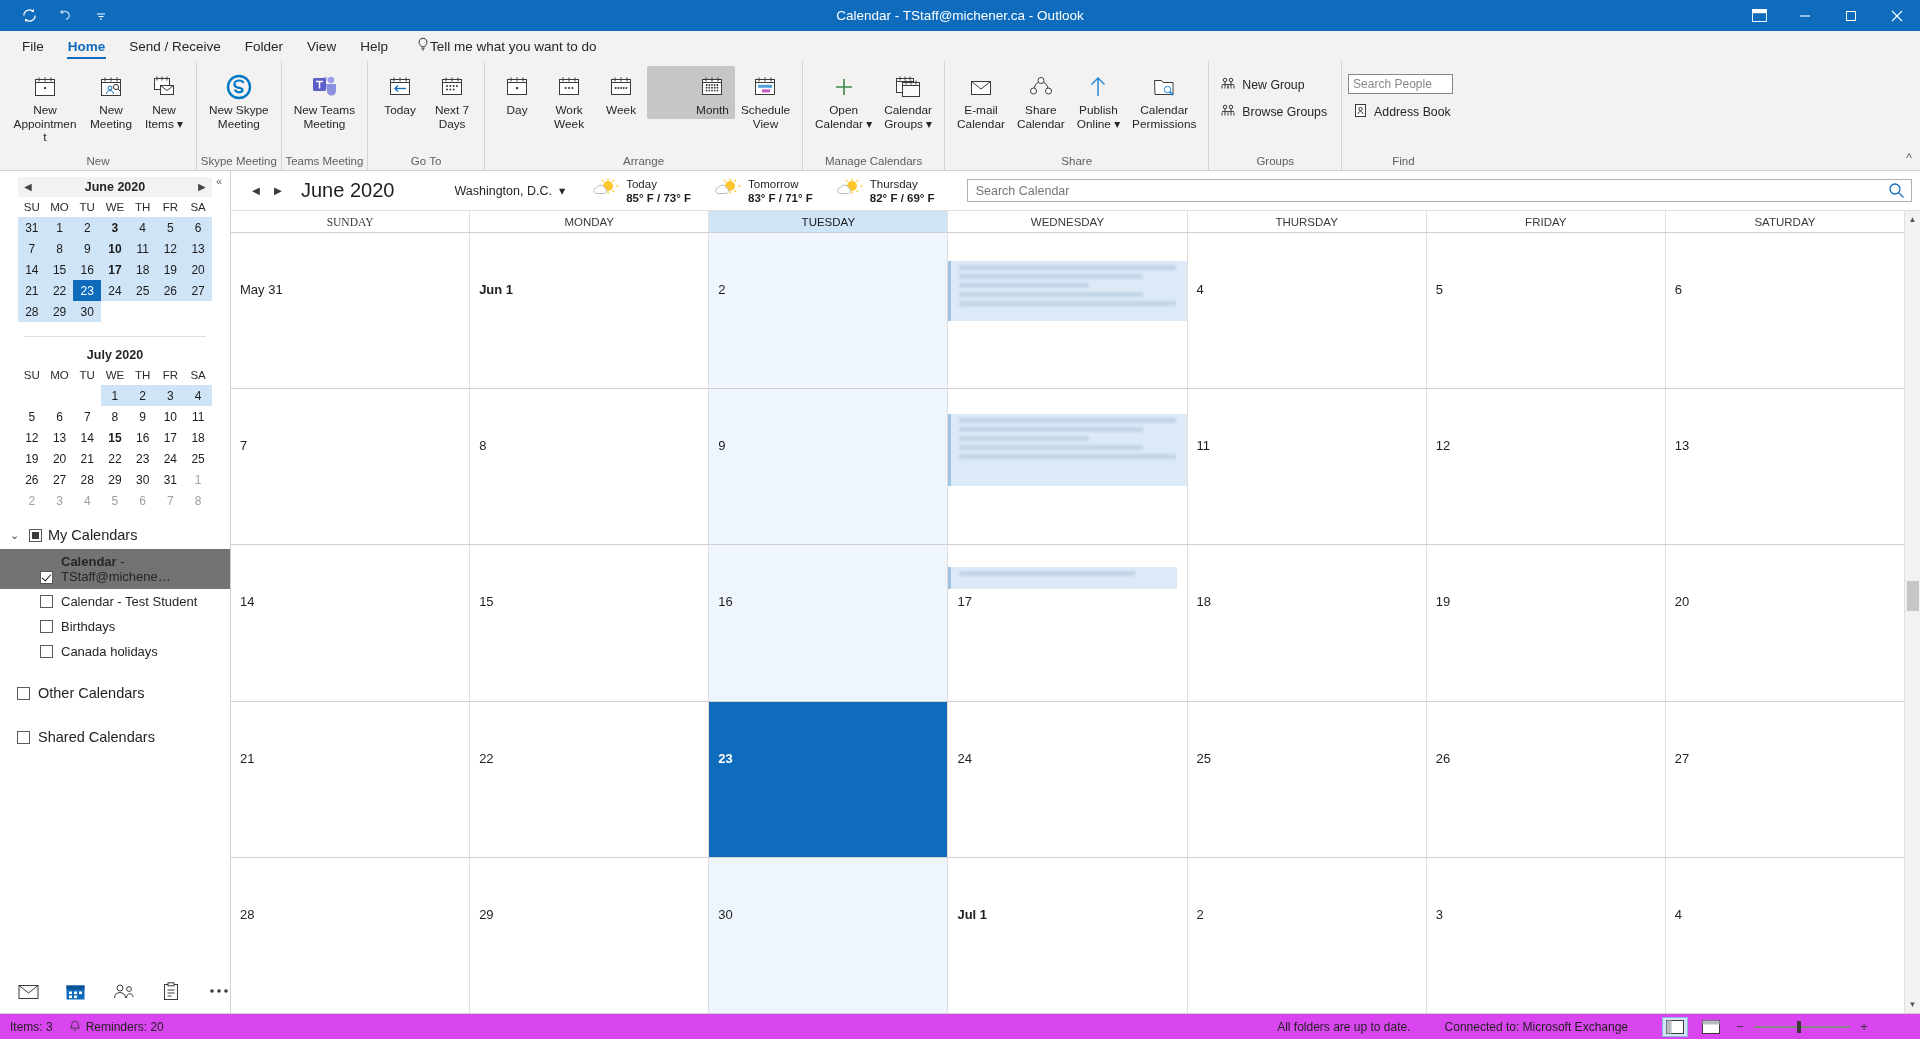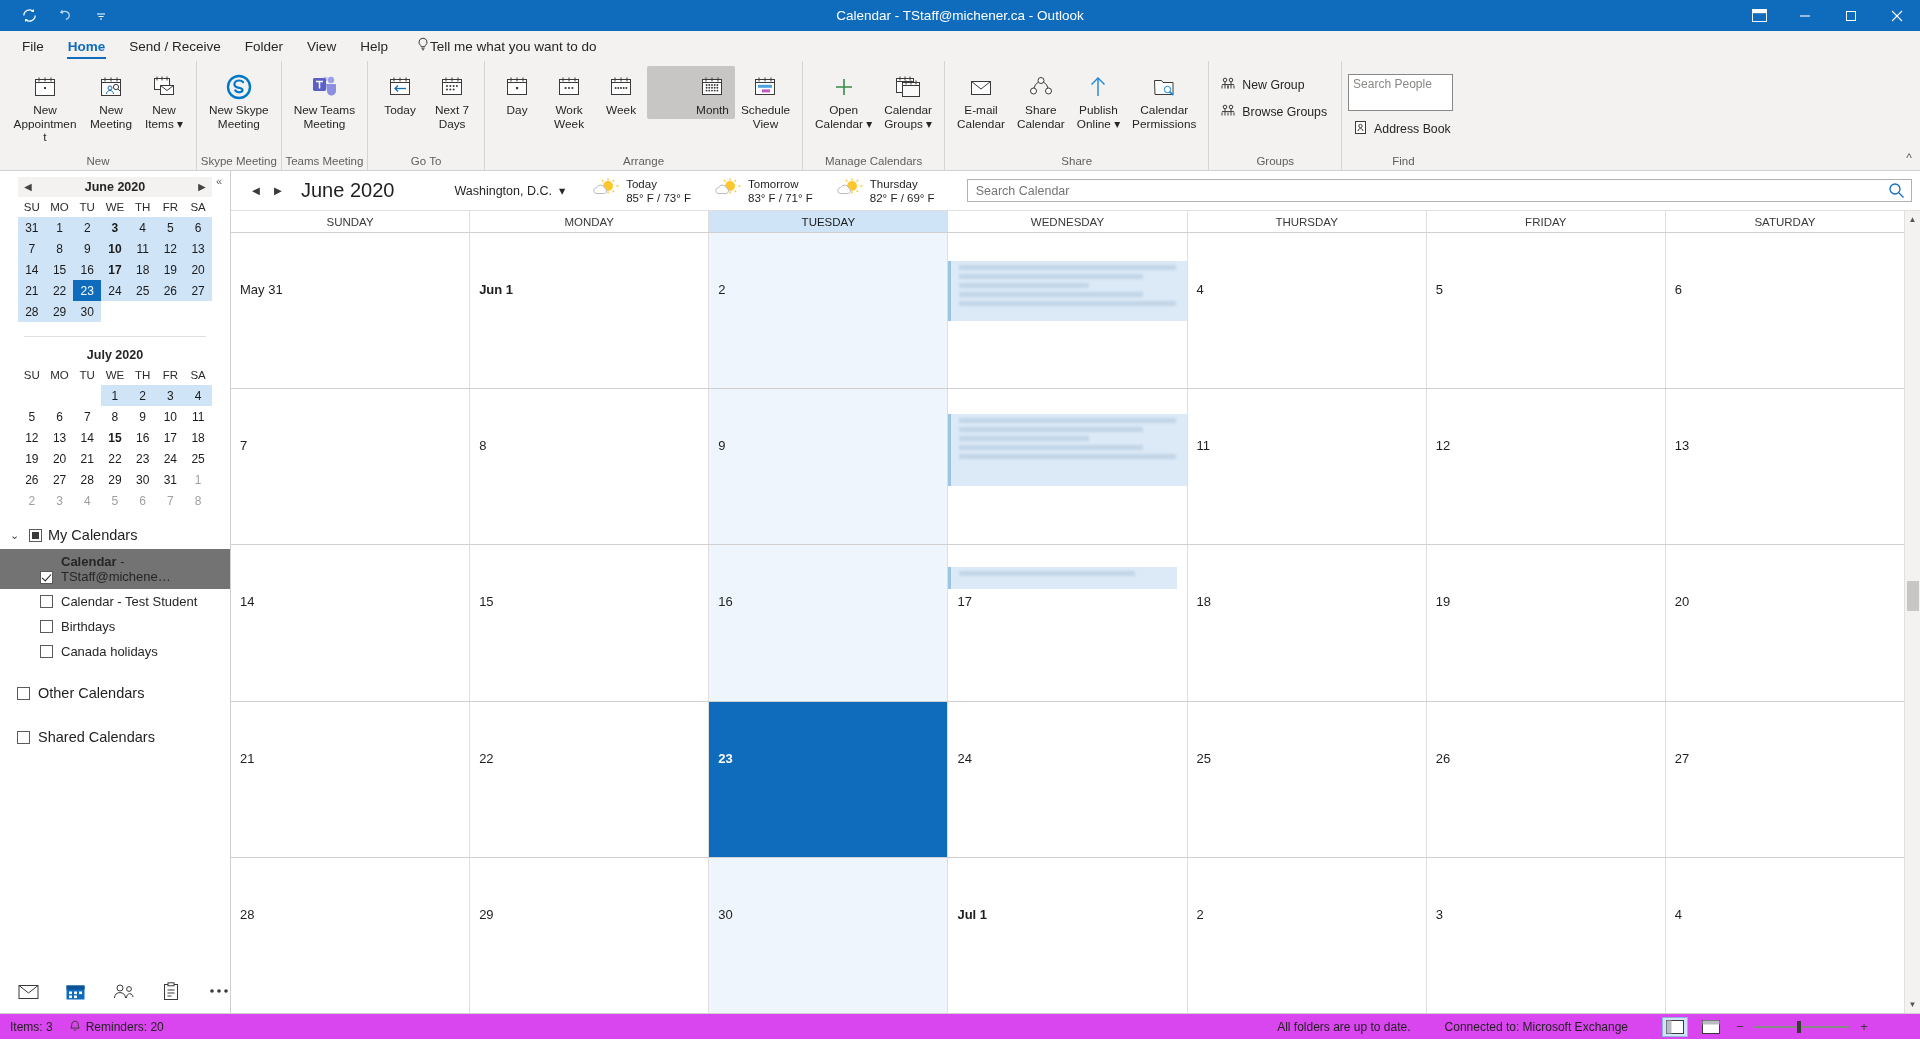--- a/index.html
+++ b/index.html
@@ -60,21 +60,21 @@
   .bigbtn.sel{ background:#c8c6c4;padding-left:48px; }
   .bigbtn .ic{ height:34px; display:flex; align-items:center; justify-content:center; }
   .bigbtn .lbl{
     font-size:11.8px; line-height:13.5px; text-align:center; color:#262626;
     max-width:66px; word-wrap:break-word;
   }
   .smallcol{ display:flex; flex-direction:column; justify-content:flex-start; padding-top:8px; gap:5px;}
   .smallbtn{ display:flex; align-items:center; gap:6px; padding:2px 8px 2px 5px; cursor:pointer; border-radius:2px;}
   .smallbtn .lbl{ font-size:12.3px; }
   .srchpeople{
-    width:105px;height:37px;border:1px solid #8a8886;background:#fff;
+    width:105px;height:20px;border:1px solid #8a8886;background:#fff;
     font-size:12px;color:#8a8886;padding:0 4px; line-height:18px;
   }
   .ribbon-collapse{
     position:absolute; right:8px; bottom:5px; cursor:pointer; color:#605e5c; font-size:12px;
   }
 
   
   .body-area{ display:flex; height:calc(1040px - 31px - 30px - 111px - 26px); }
 
   
@@ -132,37 +132,37 @@
   .calmain{ flex:1; display:flex; flex-direction:column; background:#fff; min-width:0;}
   .calhdr{
     height:40px; display:flex; align-items:center; gap:0; padding:0 8px 0 14px;
     border-bottom:1px solid #e1dfdd;
   }
   .arrowbtn{ width:22px;height:24px;display:flex;align-items:center;justify-content:center;cursor:pointer;color:#3b3a39;}
   .monthlabel{ font-size:20px; color:#201f1e; margin-left:12px; margin-right:60px; }
   .citysel{ display:flex; align-items:center; gap:7px; font-size:12.5px; cursor:pointer; margin-right:26px;}
   .wx{ display:flex; align-items:center; gap:7px; margin-right:22px; }
   .wx .wtxt{ font-size:11.5px; line-height:14px; color:#201f1e; }
-  .wx .wtxt .t2{ font-weight:normal; }
+  .wx .wtxt .t2{ font-weight:bold; }
   .searchbox{
     flex:1; height:23px; border:1px solid #b3b0ad; background:#fff; display:flex; align-items:center;
     margin-left:10px; margin-right:0; position:relative;
   }
   .searchbox input{
     border:0; outline:0; flex:1; height:21px; font-family:inherit; font-size:12.5px; padding-left:8px;
     color:#4d7c0f; background:transparent;
   }
   .searchbox .mag{ width:30px; display:flex;align-items:center;justify-content:center; cursor:pointer; color:#0f6cbd;}
 
   .daynames{ display:flex; height:22px; border-bottom:1px solid #d2d0ce; background:#fff;}
   .daynames div{
     flex:1; text-align:center; font-size:11.5px; color:#3b3a39; line-height:22px;
     border-left:1px solid #e1dfdd;
   }
-  .daynames div:first-child{ border-left:0; }
+  .daynames div:first-child{ border-left:0;font-family:Liberation Serif, serif; }
   .daynames div.sel{ background:#cfe4f7; color:#1b1b1b; font-weight:normal;}
 
   .grid{ flex:1; display:flex; flex-direction:column; position:relative; }
   .wrow{ flex:1; display:flex; border-bottom:1px solid #d2d0ce; min-height:0;}
   .wrow:last-child{ border-bottom:0; }
   .cell{ flex:1; border-left:1px solid #e1dfdd; position:relative; min-width:0; overflow:hidden;}
   .cell:first-child{ border-left:0; }
   .cell .dnum{ font-size:13px; color:#201f1e; padding:5px 0 0 9px; display:block;margin-top:44px; }
   .cell .dnum.b{ font-weight:bold; }
   .cell.tuecol{ background:#eef5fc; }

